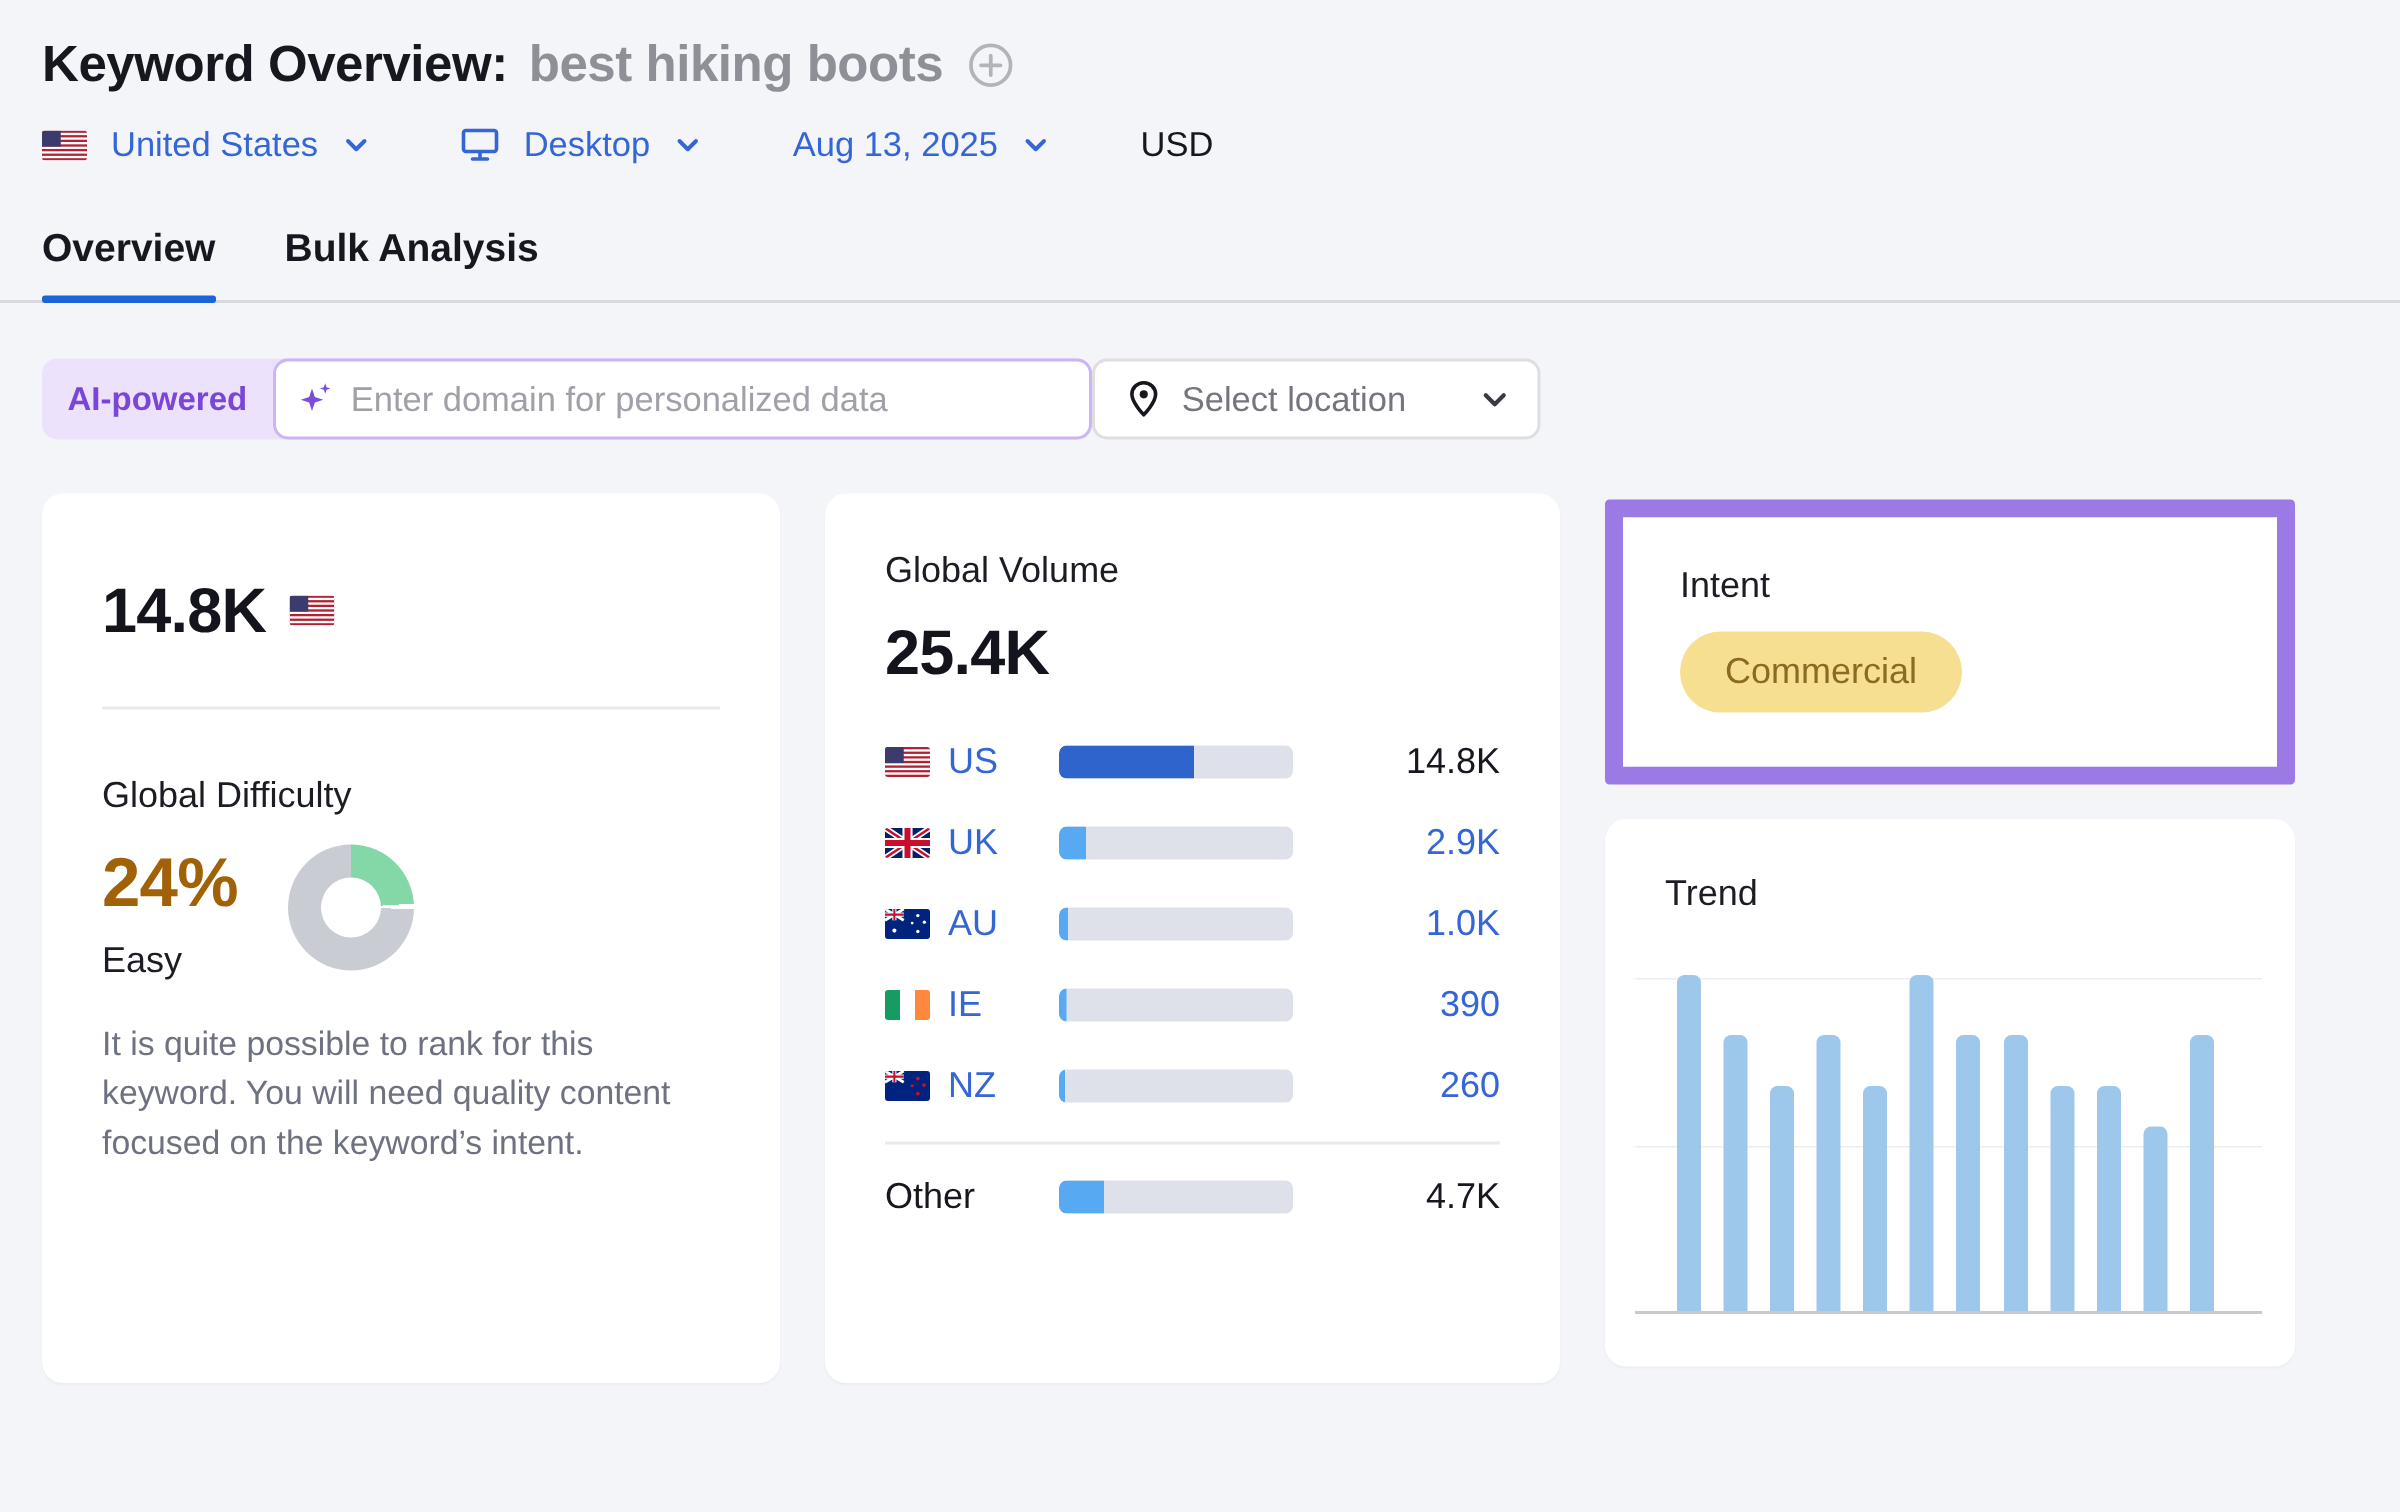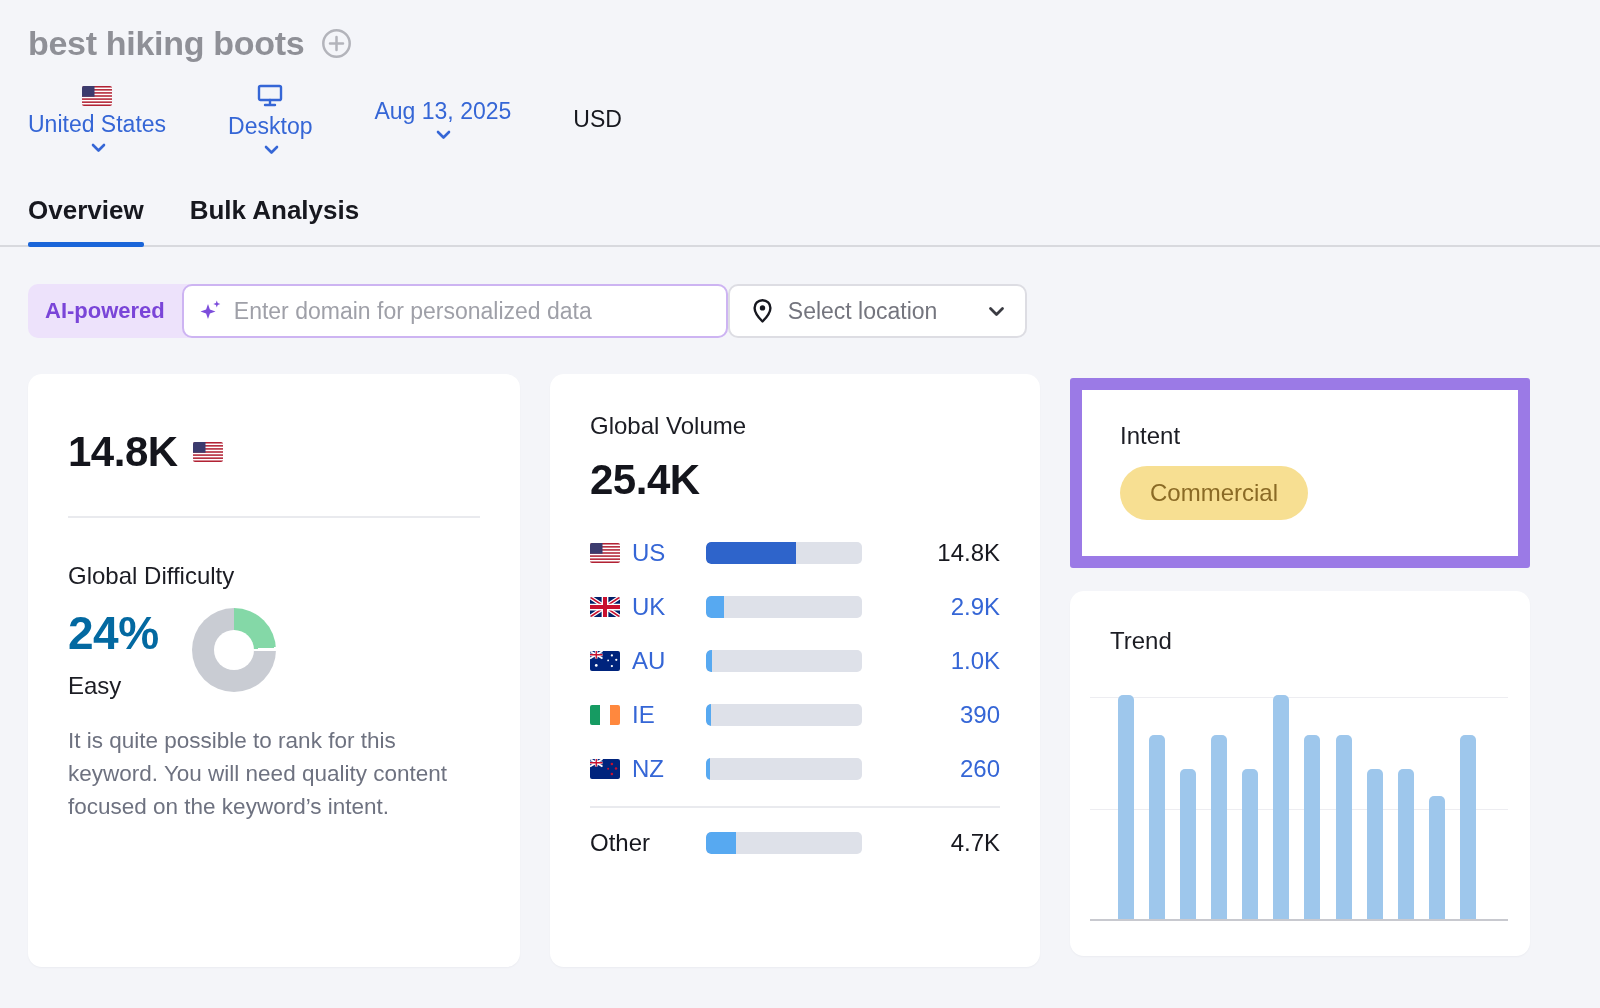--- a/index.html
+++ b/index.html
@@ -12,21 +12,21 @@
   }
   .page { padding:24px 28px 0 28px; }
 
   
   .title-row { display:flex; align-items:center; gap:14px; }
   .title-main { font-size:34px; font-weight:700; letter-spacing:-0.3px; color:#17181F; }
   .title-keyword { font-size:34px; font-weight:700; letter-spacing:-0.3px; color:#8F9097; }
   .plus-btn { width:32px; height:32px; display:inline-flex; align-items:center; justify-content:center; cursor:pointer; margin-left:2px; }
 
   .filter-row { display:flex; align-items:center; gap:62px; margin-top:20px; }
-  .filter-item { display:flex; align-items:center; gap:5px; font-size:23px; color:#3566D6; cursor:pointer;flex-direction:column; }
+  .filter-item { display:flex; align-items:center; gap:16px; font-size:23px; color:#3566D6; cursor:pointer; }
   .filter-item .chev { margin-left:2px; }
   .currency { font-size:23px; color:#17181F; }
   .flag { width:30px; height:20px; display:inline-block; border-radius:2px; overflow:hidden; flex:0 0 auto; }
   .flag svg { display:block; width:100%; height:100%; }
 
   
   .tabs-wrap { position:relative; margin-top:40px; }
   .tabs { display:flex; gap:46px; }
   .tab { font-size:26px; font-weight:600; color:#17181F; padding-bottom:21px; position:relative; cursor:pointer; }
   .tab.active::after { content:""; position:absolute; left:0; right:0; bottom:0; height:5px; background:#1A65D9; border-radius:2px; }
@@ -51,21 +51,21 @@
   .col3 { width:460px; display:flex; flex-direction:column; gap:23px; margin-top:4px; }
 
   .card-title { font-size:24px; color:#1C1D24; }
   .big-num { font-size:42px; font-weight:800; letter-spacing:-0.5px; color:#14151C; margin-top:16px; display:flex; align-items:center; gap:15px; }
 
   .hr { height:2px; background:#E9EAEE; margin-top:40px; }
 
   .kd-title { margin-top:44px; }
   .kd-row { display:flex; align-items:flex-start; margin-top:16px; }
   .kd-left { width:124px; }
-  .kd-value { font-size:46px; font-weight:800; letter-spacing:-0.5px; color:#0369a1; }
+  .kd-value { font-size:46px; font-weight:800; letter-spacing:-0.5px; color:#a16207; }
   .kd-label { font-size:24px; color:#1C1D24; margin-top:12px; }
   .donut { width:84px; height:84px; border-radius:50%; position:relative; margin-top:2px; }
   .donut::after { content:""; position:absolute; left:22px; top:22px; width:40px; height:40px; background:#fff; border-radius:50%; }
   .kd-desc { margin-top:24px; font-size:22.5px; line-height:33px; color:#6E7280; max-width:404px; }
 
   
   .gv-rows { margin-top:22px; }
   .gv-row { display:flex; align-items:center; height:54px; }
   .gv-row .flag { margin-right:12px; }
   .gv-country { font-size:24px; color:#3566D6; width:74px; cursor:pointer; }
@@ -92,20 +92,21 @@
   .tbar { width:16px; background:#9EC7EC; border-radius:5px 5px 0 0; }
 
   .icon { display:inline-flex; }
 </style>
 </head>
 <body>
 
 <div class="page">
 
   <div class="title-row">
+    <span class="title-main">Keyword Overview:</span>
     <span class="title-keyword">best hiking boots</span>
     <span class="plus-btn">
       <svg width="31" height="31" viewBox="0 0 31 31">
           <circle cx="15.5" cy="15.5" r="13.2" fill="none" stroke="#B3B4BB" stroke-width="2.5"></circle>
           <path d="M15.5 9 V22 M9 15.5 H22" stroke="#B3B4BB" stroke-width="2.5" stroke-linecap="round"></path>
         </svg>
     </span>
   </div>
 
   <div class="filter-row">

